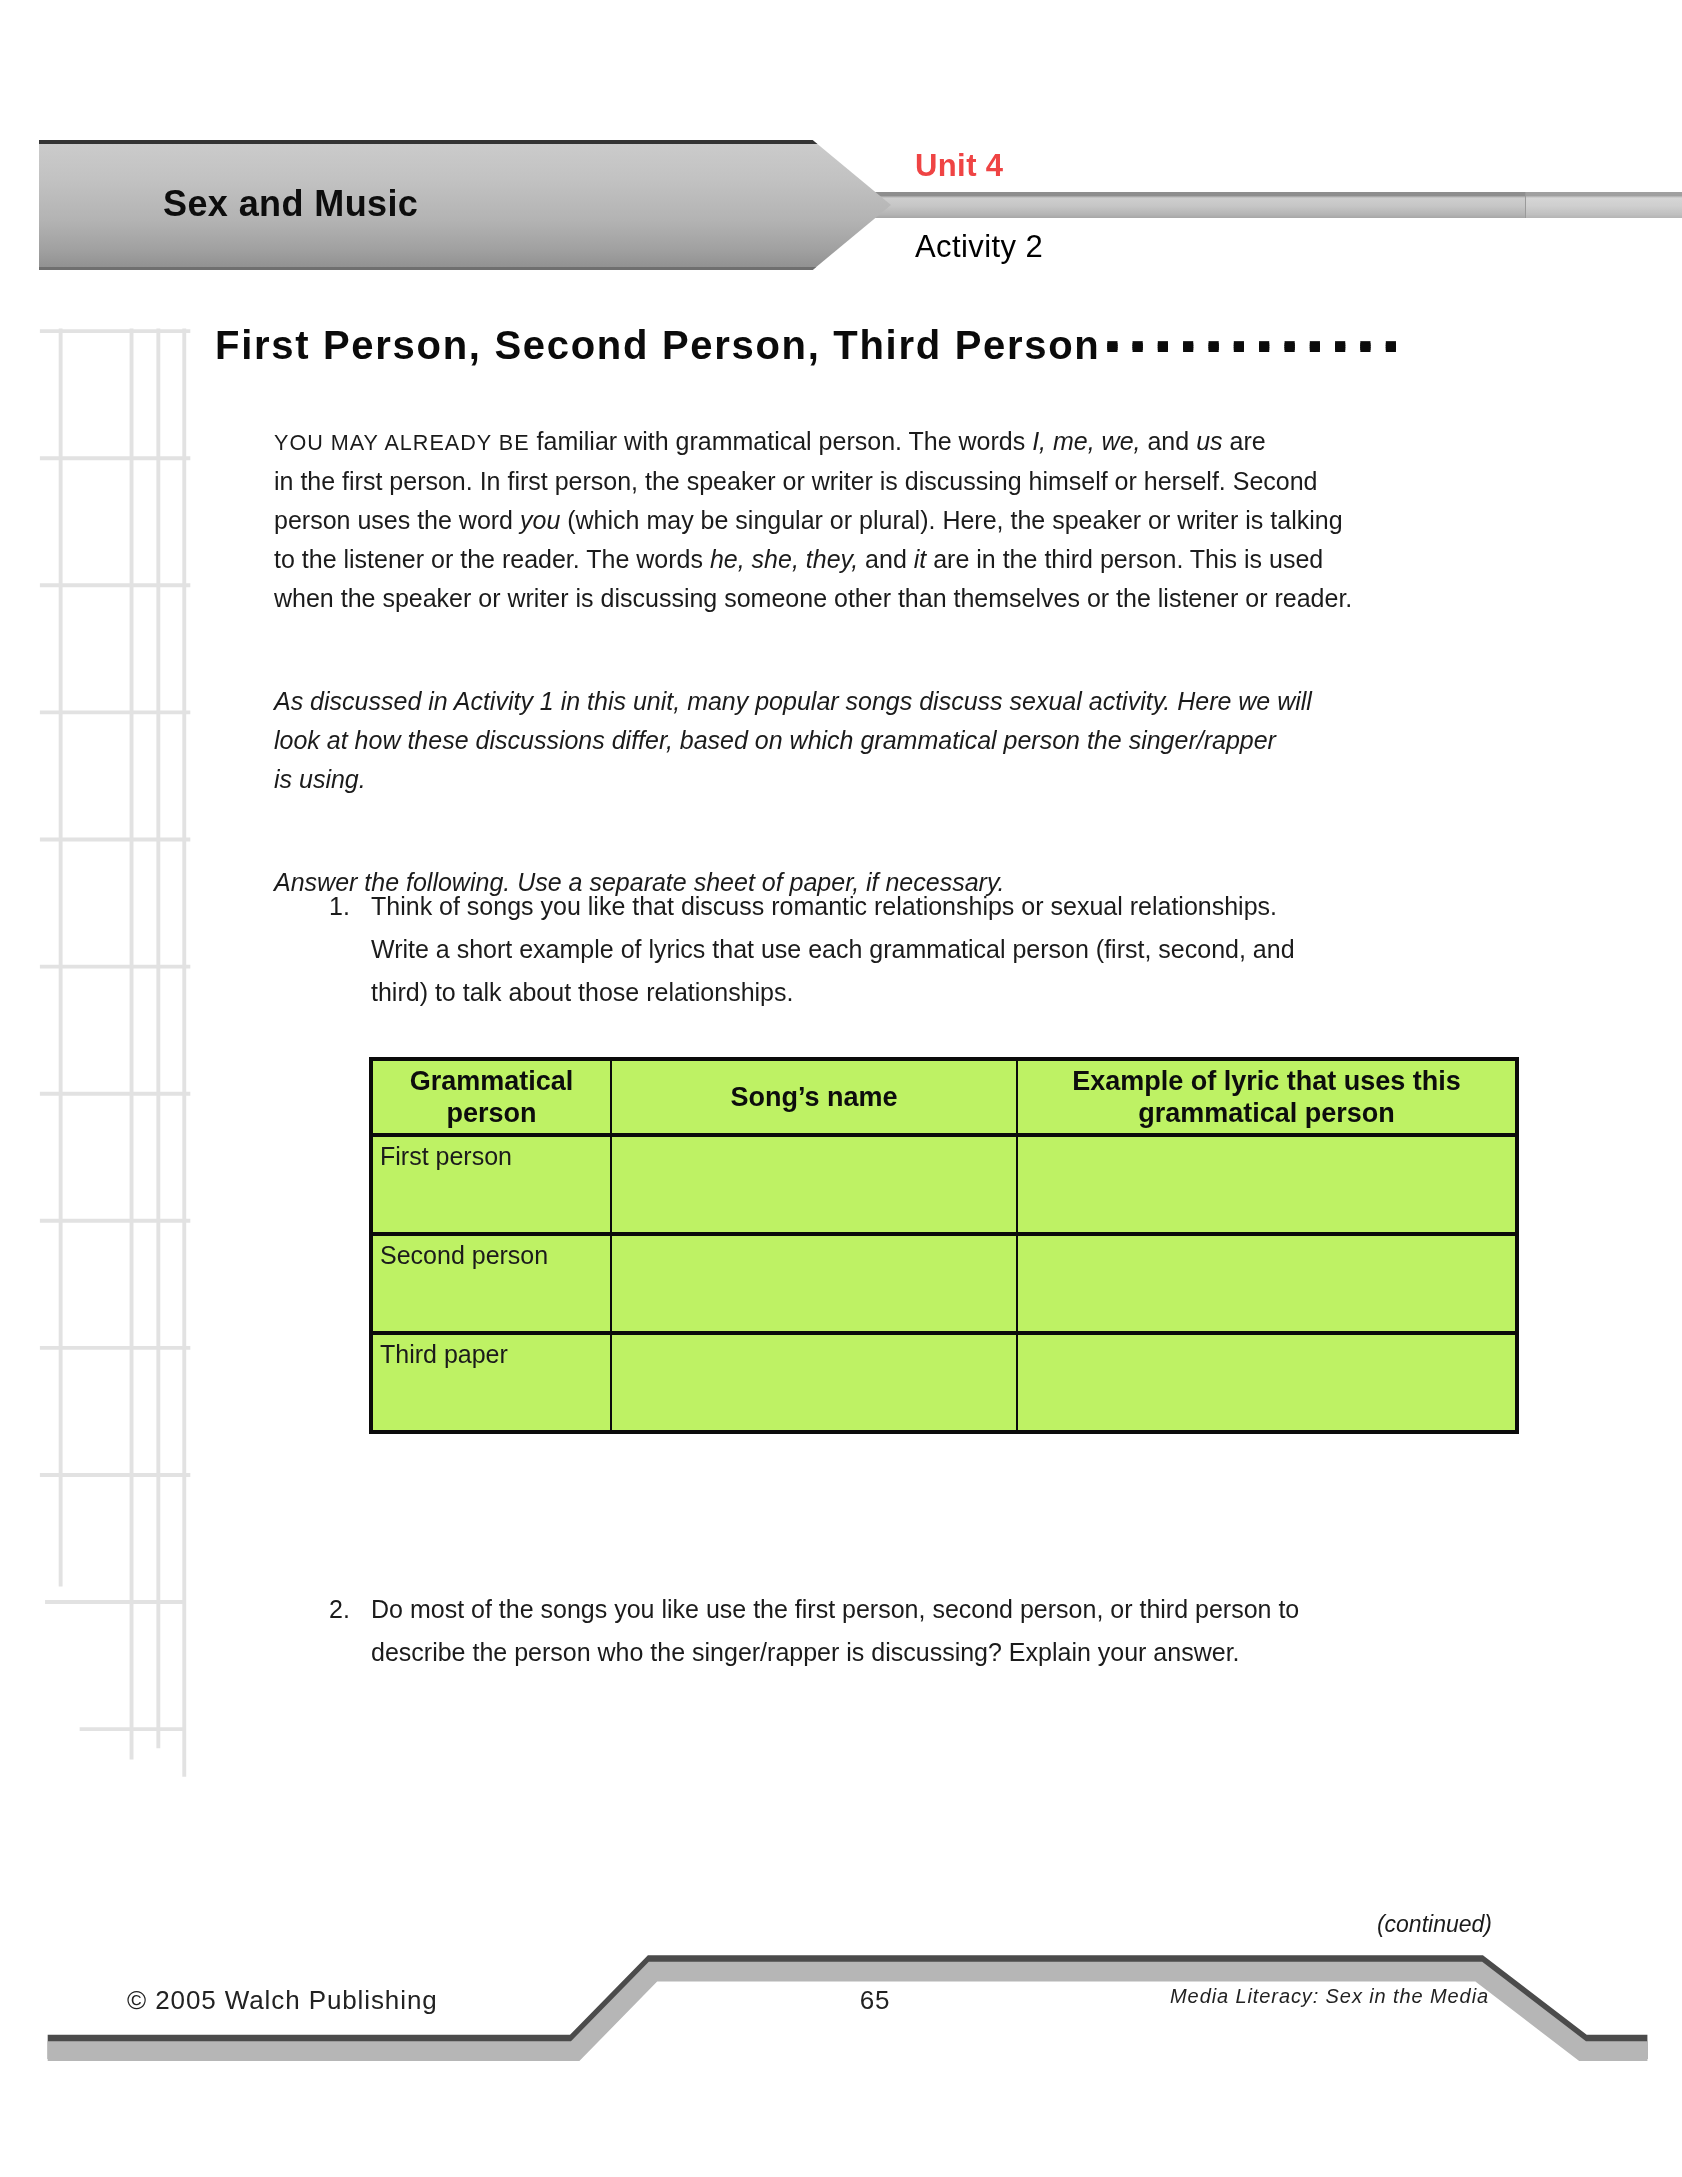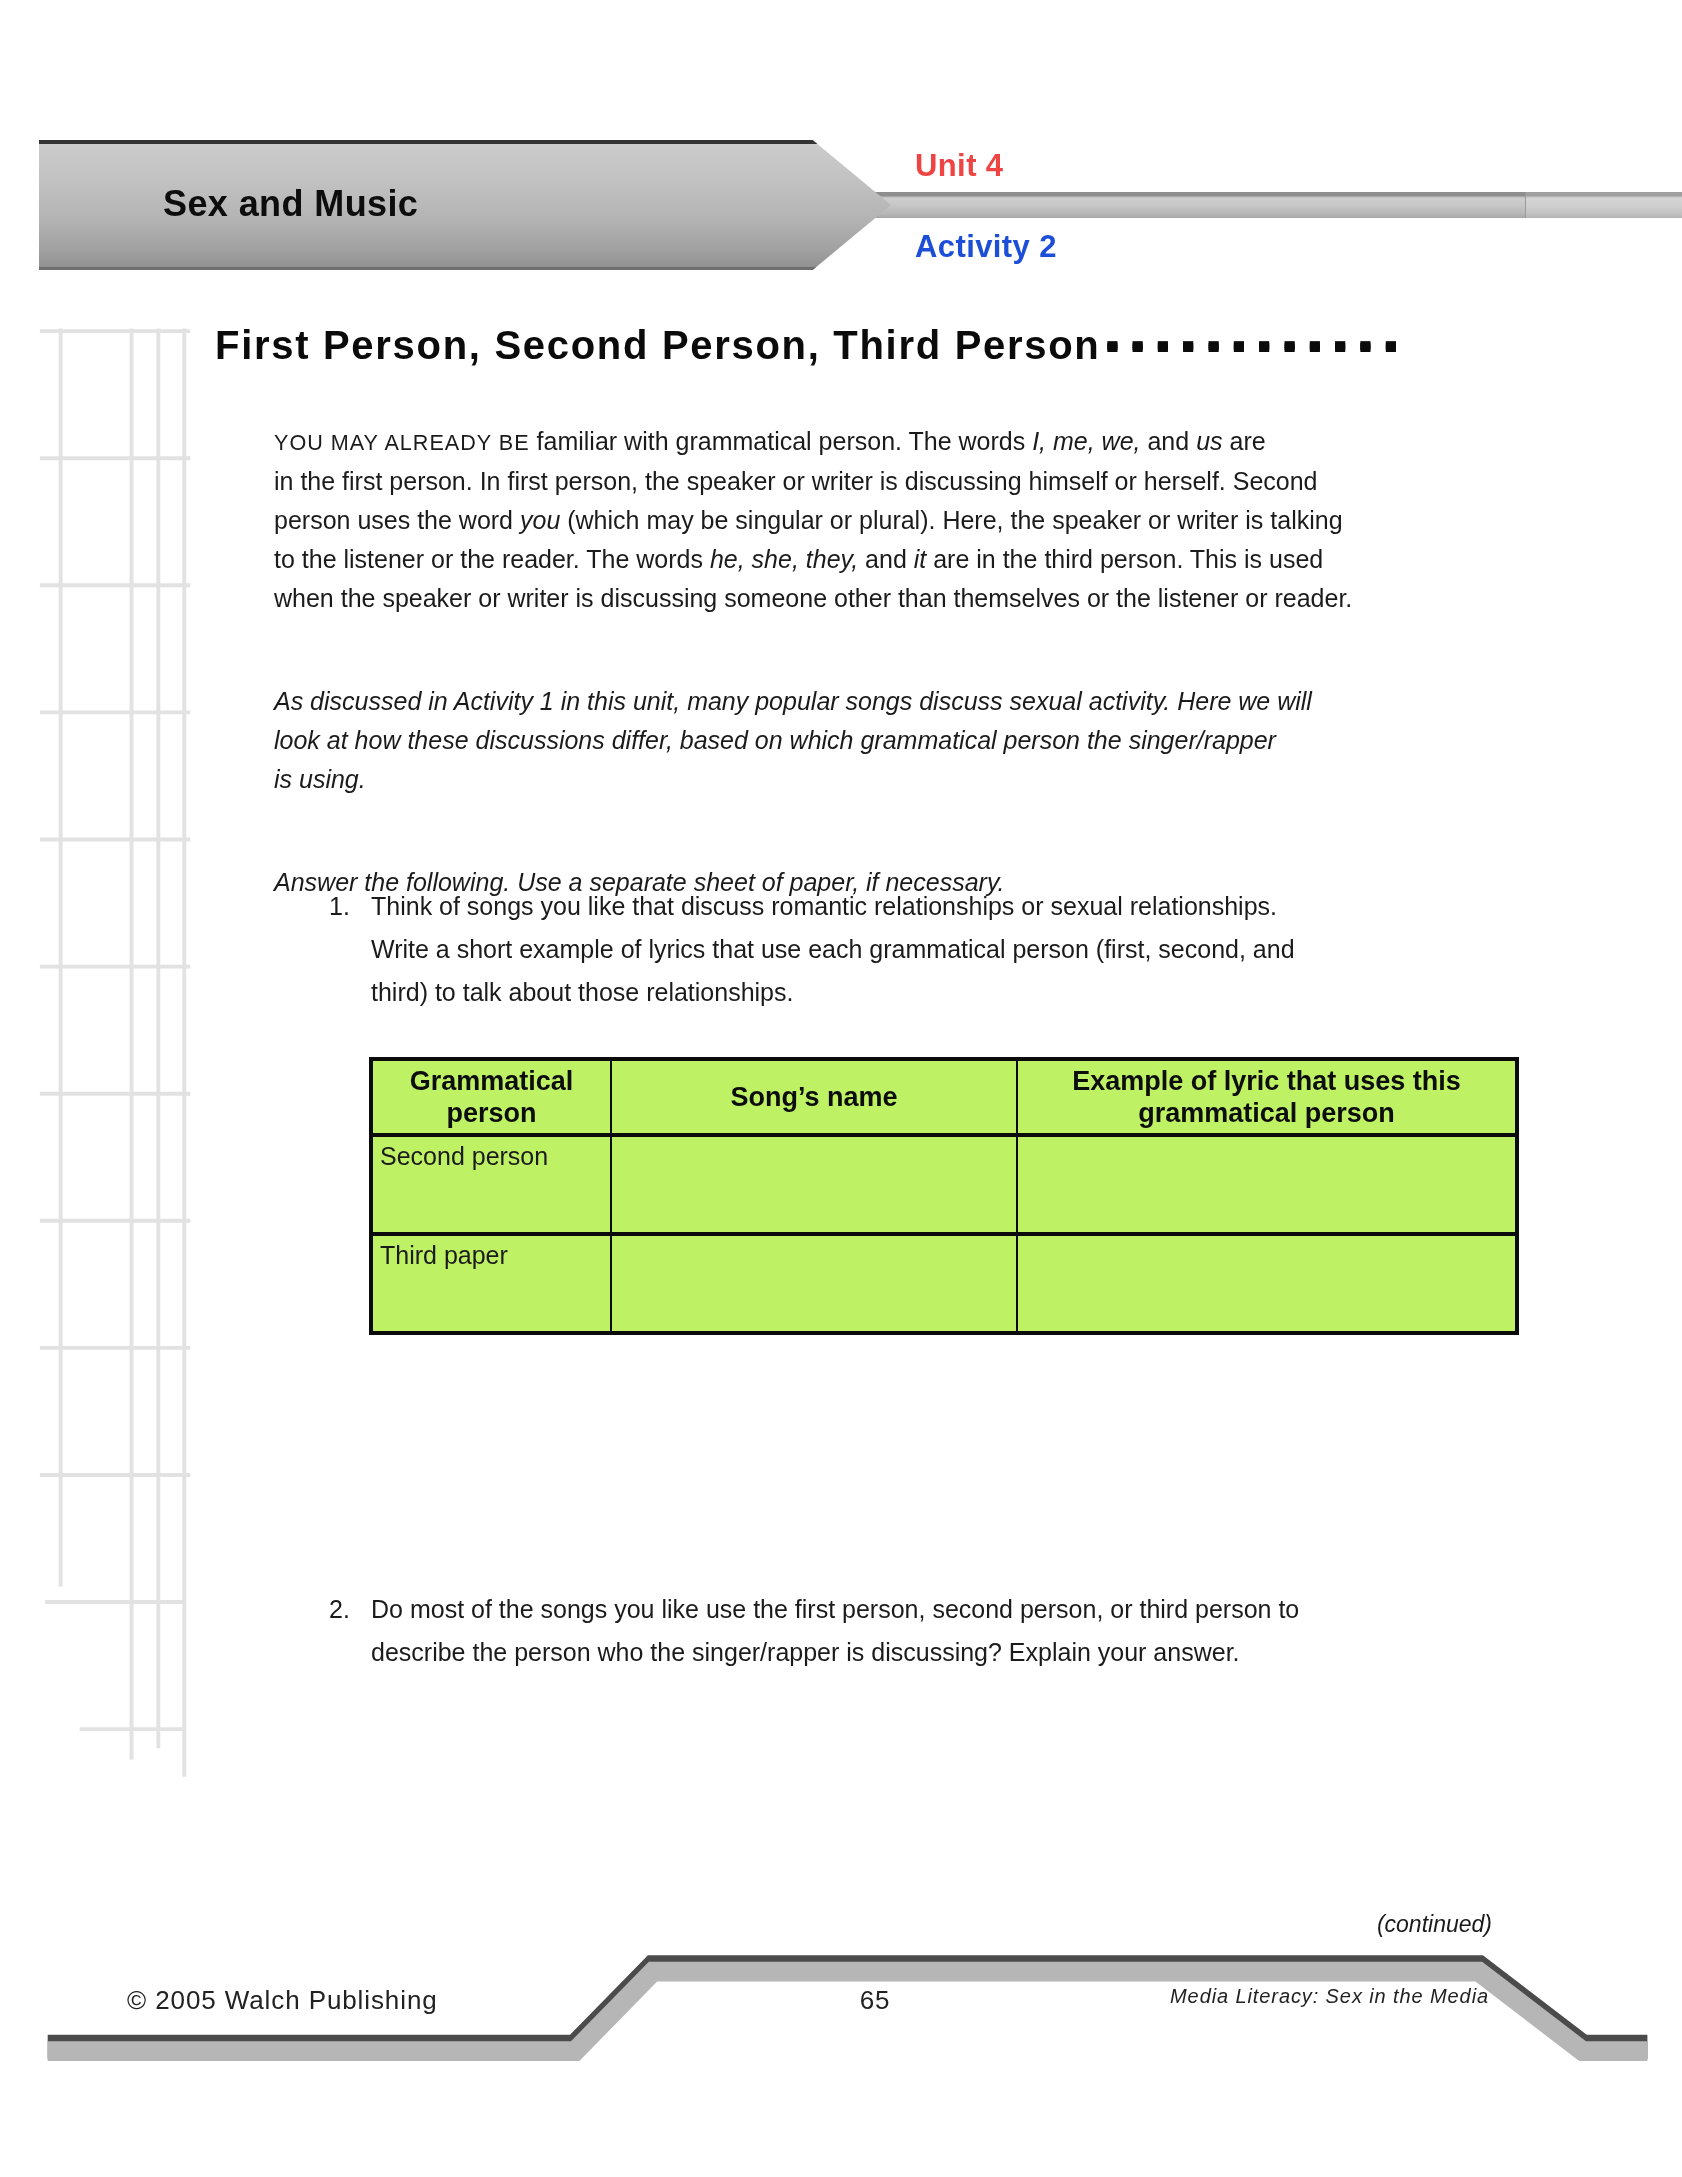--- a/index.html
+++ b/index.html
@@ -25,21 +25,21 @@
   .banner-title {
     position:absolute; left:124px; top:46px; font-size:36px; font-weight:bold;
     line-height:1; letter-spacing:0.4px; color:#0d0d0d;
   }
   .thinbar {
     left:865px; top:192px; width:818px; height:26px; z-index:2;
     background:linear-gradient(180deg,#8e8e8e 0px,#8e8e8e 3.5px,#cecece 6px,#c6c6c6 14px,#b4b4b4 22.5px,#a6a6a6 26px);
   }
   .thinbar-step { position:absolute; left:660px; top:0; right:0; height:100%; background:rgba(255,255,255,0.16); border-left:0.9px solid #9a9a9a; }
   .unit-label     { left:915px; top:149px; font-size:31px; font-weight:bold; letter-spacing:0.4px; color:#ef4444; line-height:1.1; z-index:4; }
-  .activity-label { left:915px; top:230px; font-size:31px; font-weight:bold; letter-spacing:0.4px; color:#1d4ed8; line-height:1.1; z-index:4; }
+  .activity-label { left:915px; top:230px; font-size:31px; font-weight:normal; letter-spacing:0.4px; color:#000000; line-height:1.1; z-index:4; }
 
   
   .title-row { left:215px; top:325px; white-space:nowrap; z-index:2; }
   .title-text {
     font-size:40px; font-weight:bold; letter-spacing:1.7px; color:#0b0b0b; line-height:1;
   }
   .title-dashes {
     font-size:40px; font-weight:bold; letter-spacing:12px; color:#0b0b0b; line-height:1;
     position:relative; top:-2.6px; margin-left:5.2px;
     text-shadow:0 -1.7px 0 currentColor, 0 1.7px 0 currentColor, 0 3.5px 0 currentColor;
@@ -143,20 +143,25 @@
     </colgroup>
     <thead>
       <tr>
         <th>Grammatical person</th>
         <th>Song’s name</th>
         <th>Example of lyric that uses this grammatical person</th>
       </tr>
     </thead>
     <tbody>
       <tr>
+        <td>First person</td>
+        <td></td>
+        <td></td>
+      </tr>
+      <tr>
         <td>Second person</td>
         <td></td>
         <td></td>
       </tr>
       <tr>
         <td>Third paper</td>
         <td></td>
         <td></td>
       </tr>
     </tbody>

